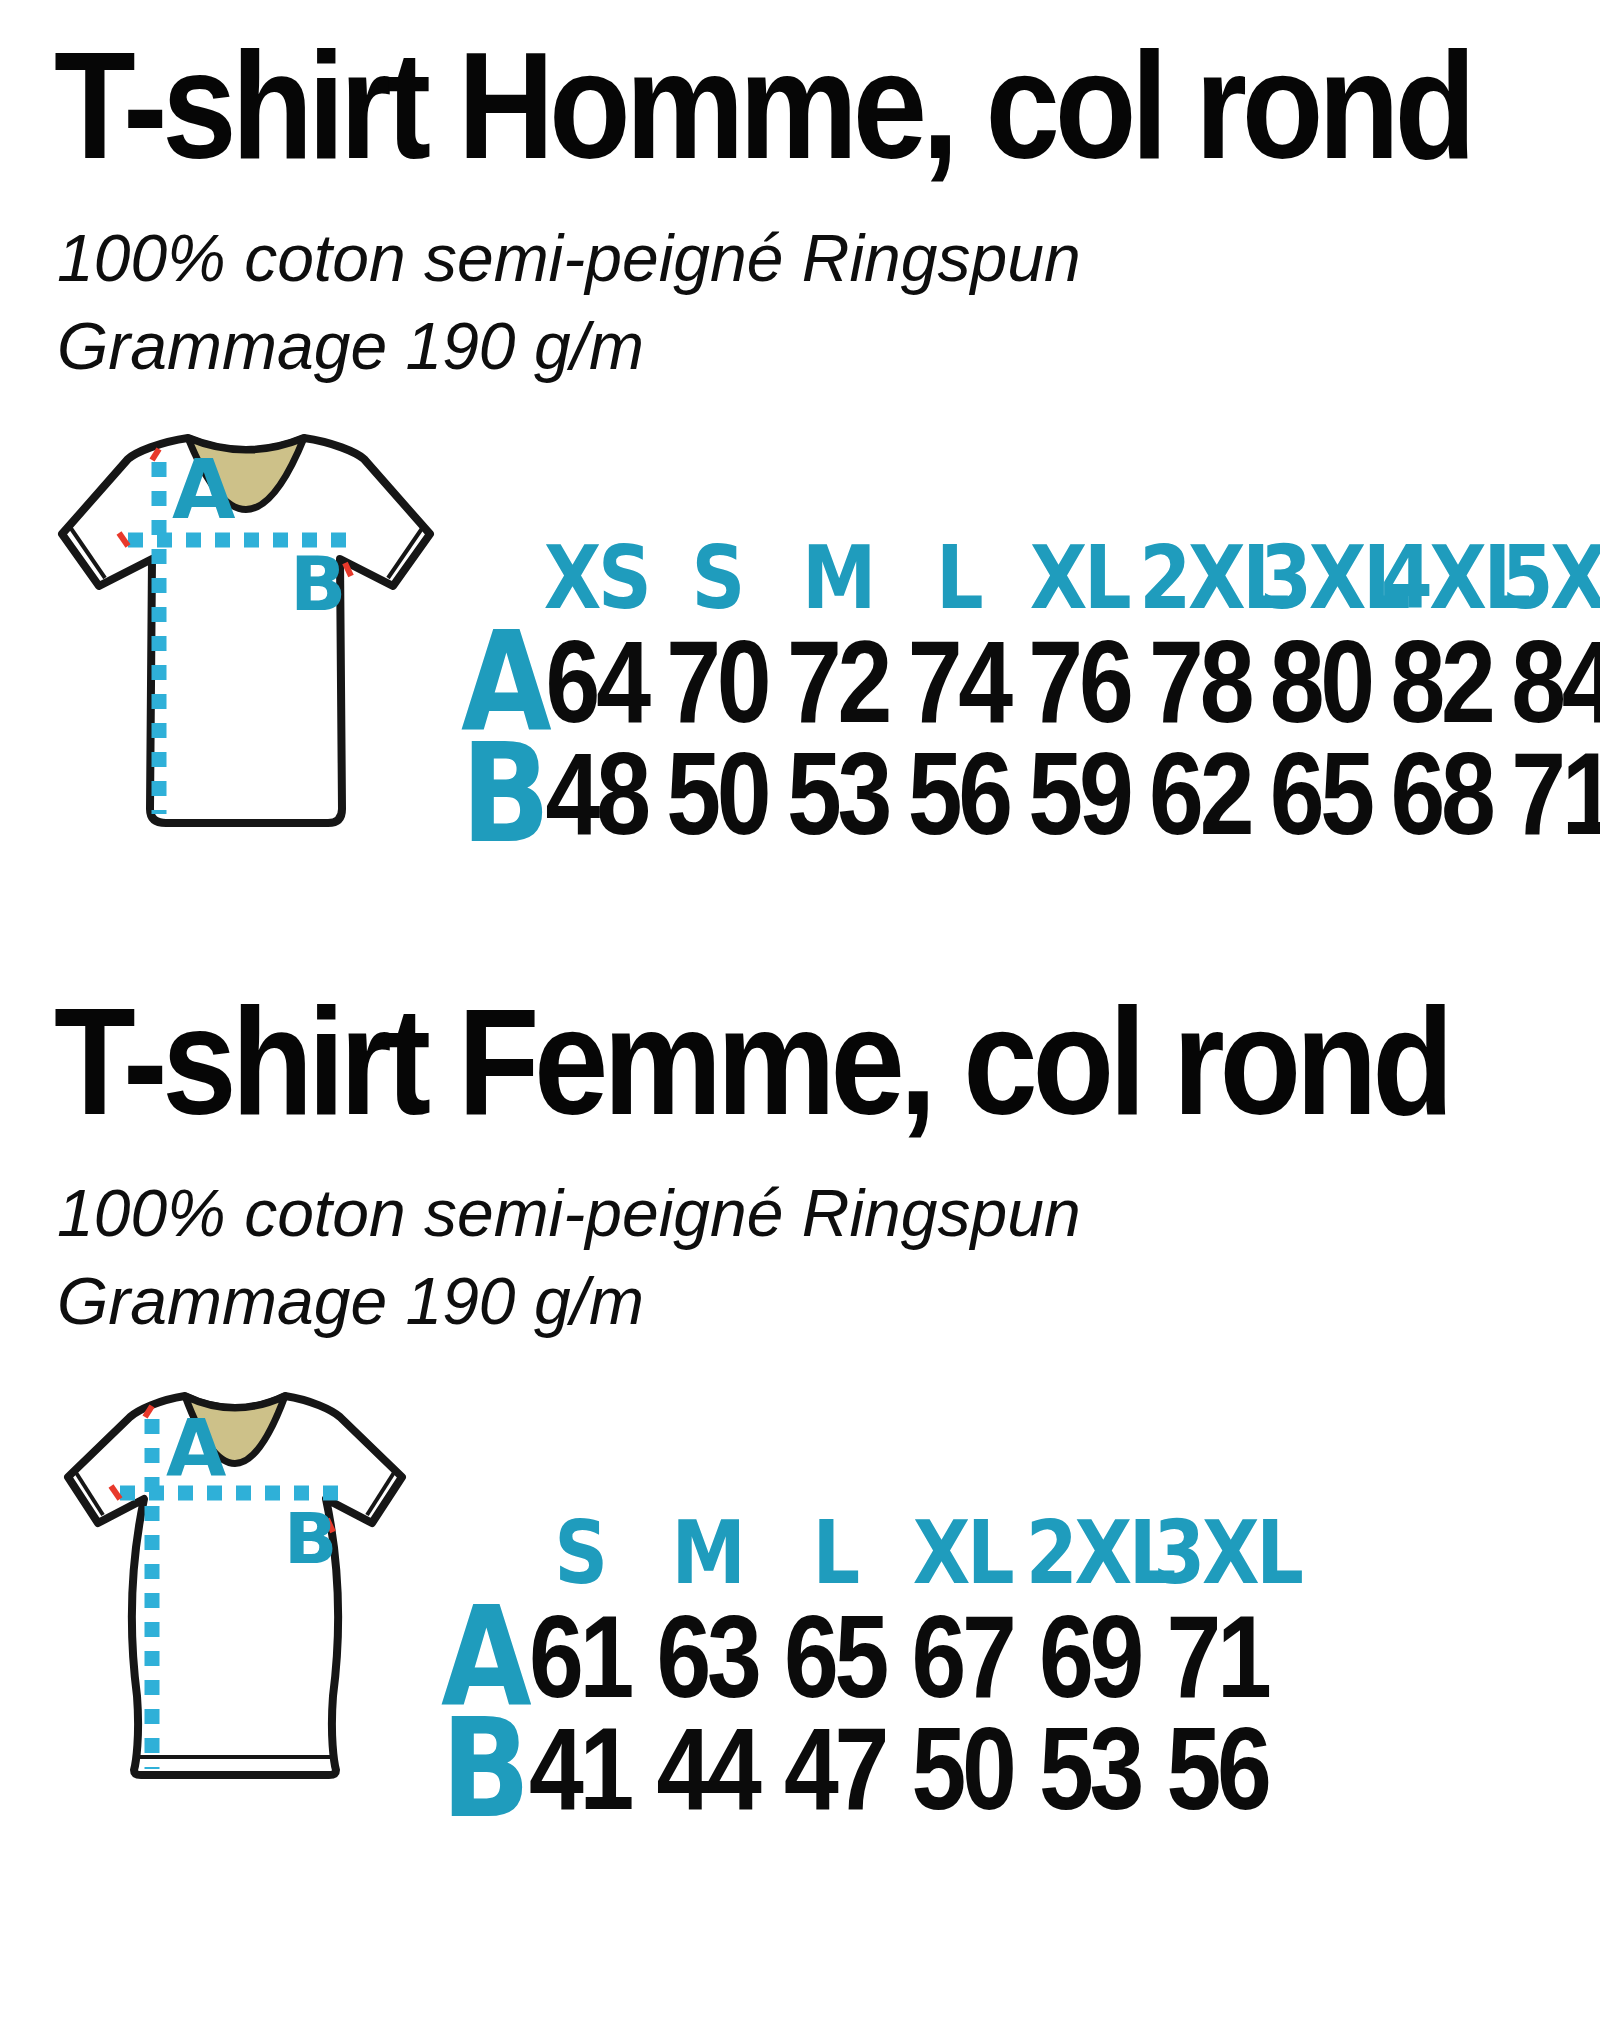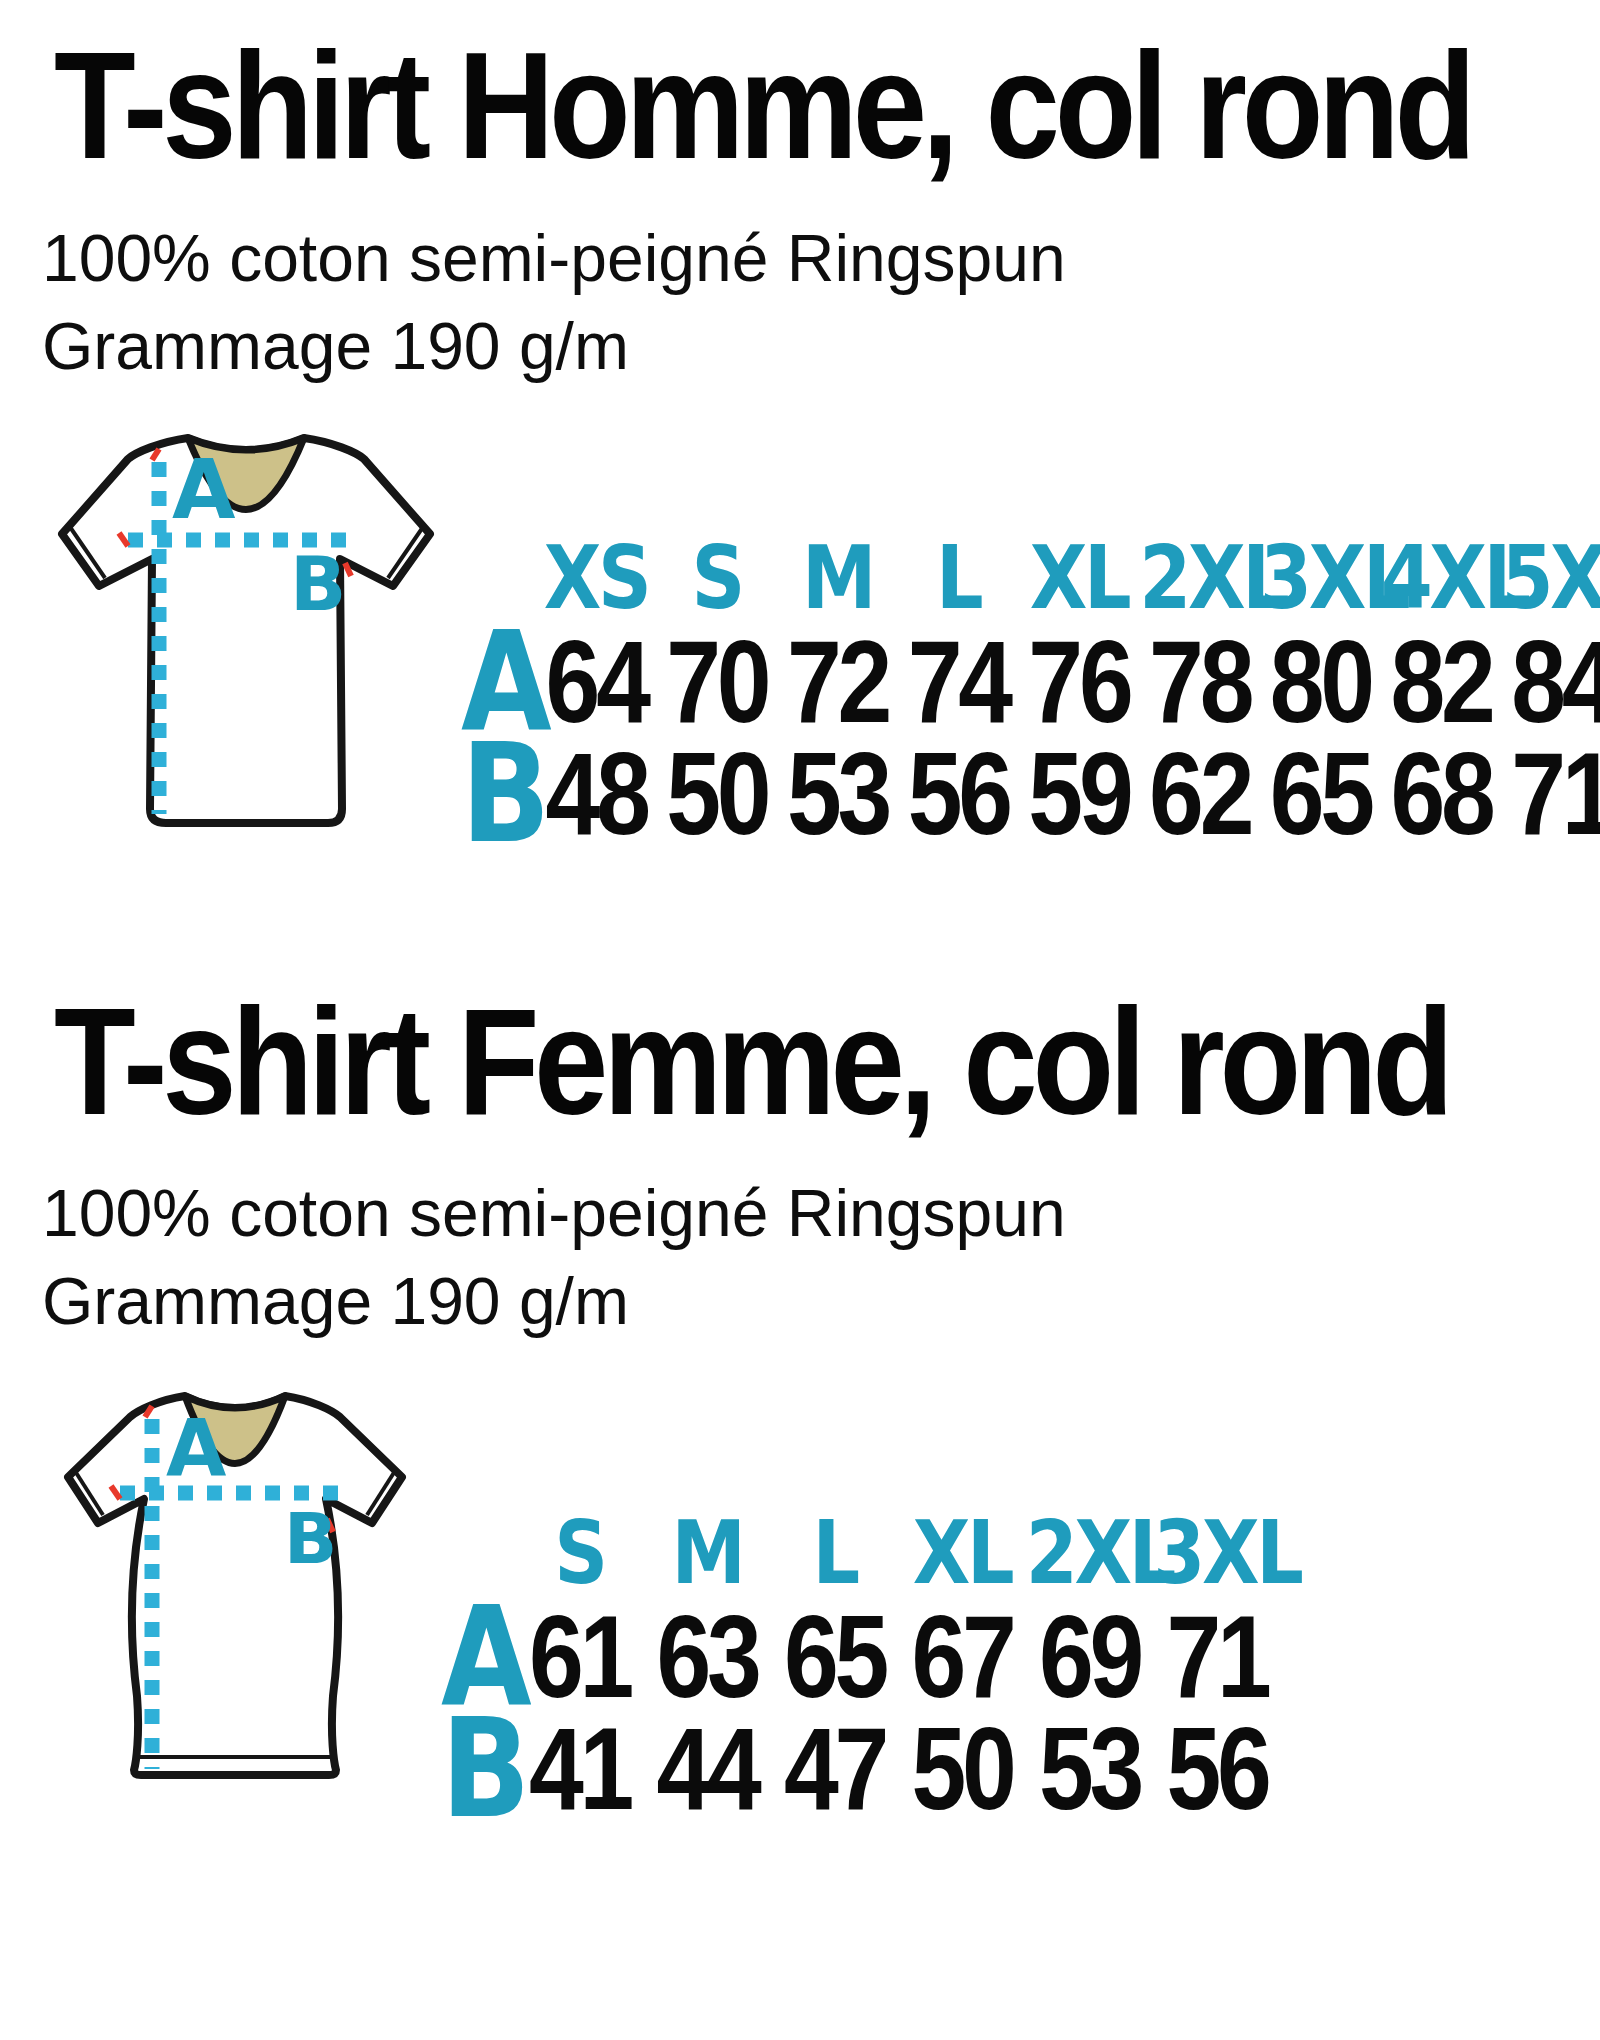--- a/index.html
+++ b/index.html
@@ -25,25 +25,26 @@
     font-weight:bold;
     letter-spacing:-6px;
     line-height:1.05;
     white-space:nowrap;
     color:#060606;
     transform:scaleX(.88);
     transform-origin:left top;
   }
   .sec.femme h1{margin-top:128px;}
   .desc{
-    margin:28px 0 0 2px;
+    margin:28px 0 0 17px;
     font-size:66px;
     line-height:88px;
     color:#0e0e0e;
     white-space:nowrap;
+    font-style:italic;
   }
   .note{
     font-family:"DejaVu Sans",sans-serif;
     font-weight:bold;
     font-size:62px;
     letter-spacing:-2px;
     color:var(--accent);
   }
   .figrow{display:flex;align-items:flex-start;margin-top:26px;}
   svg.shirt{flex:0 0 auto;}

